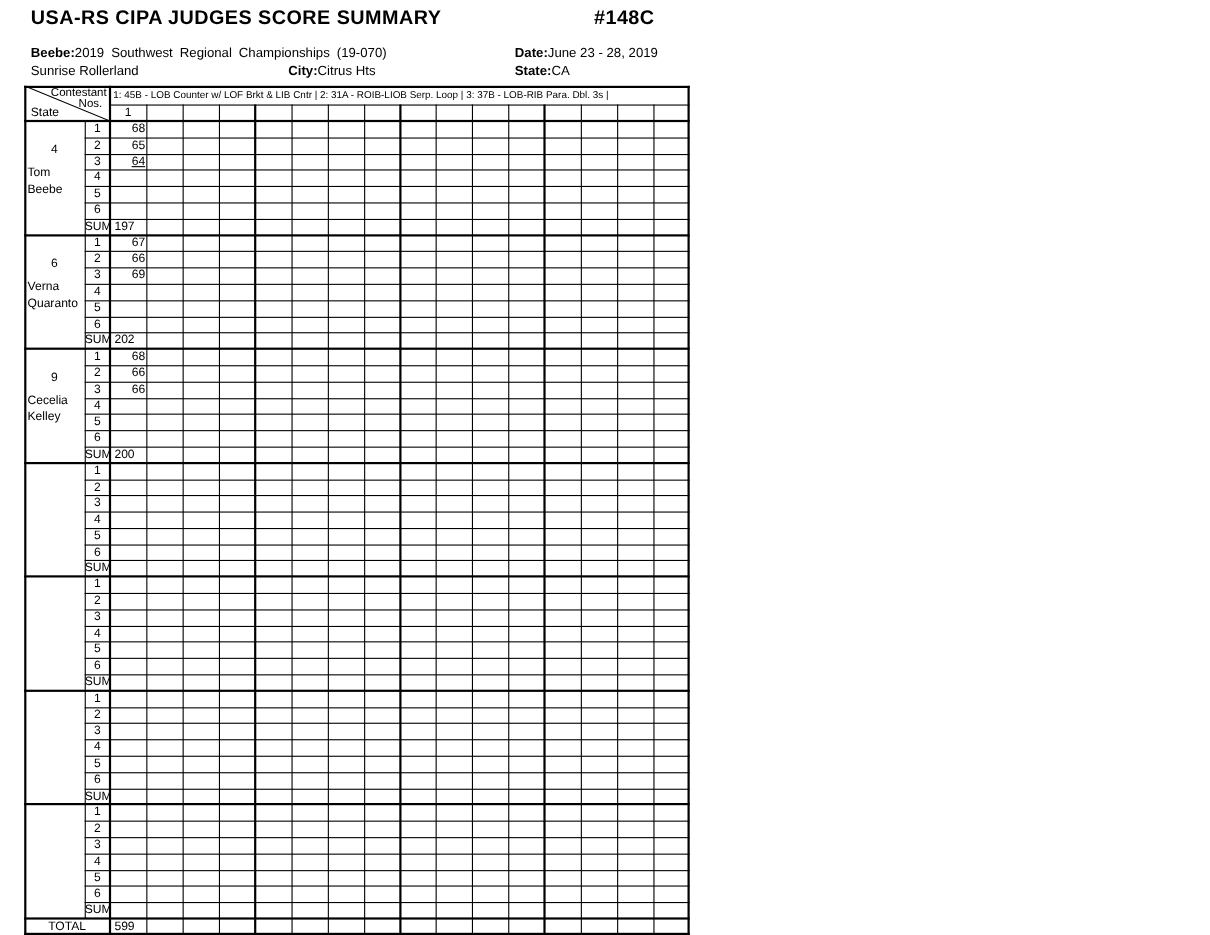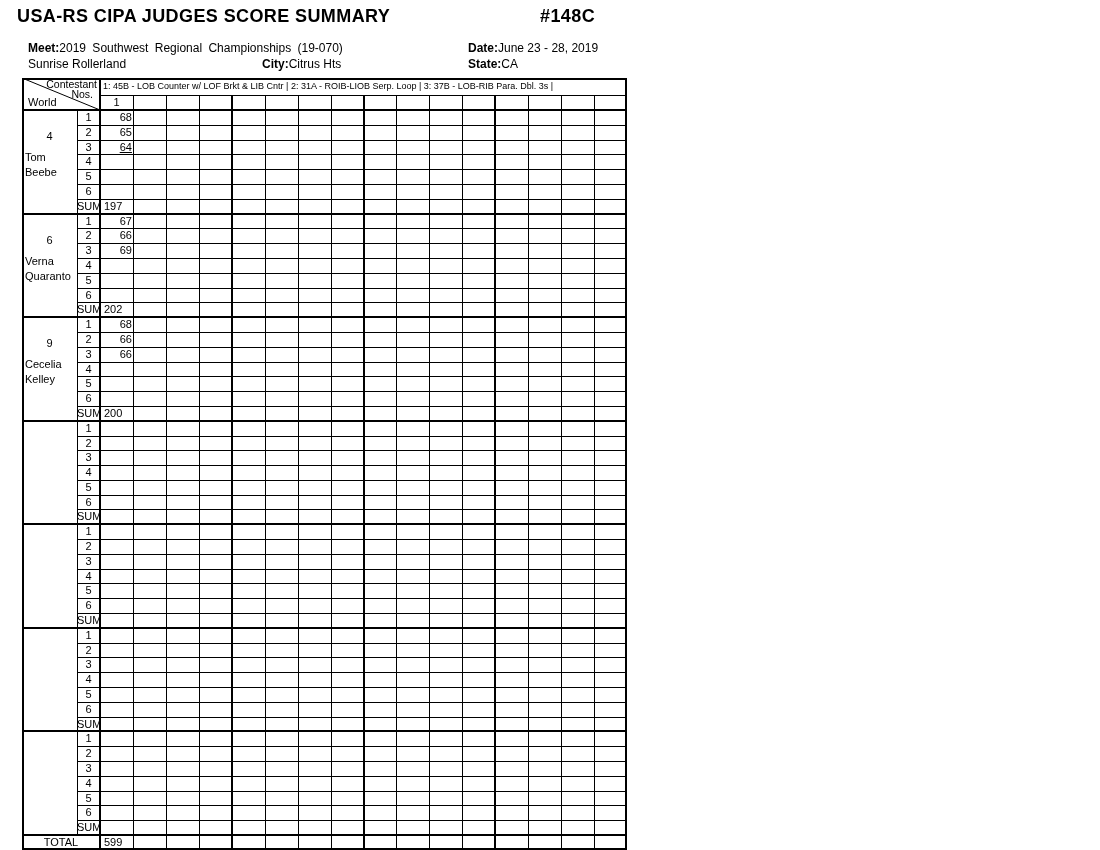--- a/index.html
+++ b/index.html
@@ -27,26 +27,26 @@
   .t-l { text-align:left; padding-left:4px; }
   .corner-txt { font-size:10.5px; }
   .figures { font-size:9px; letter-spacing:0px; }
   .jname { padding-left:3px; }
 </style>
 </head>
 <body>
 
 <div class="page">
 
-  <div class="abs title" style="left:17px; top:6px;">USA-RS CIPA JUDGES SCORE SUMMARY</div>
+  <div class="abs title" style="left:28px; top:6px;">USA-RS CIPA JUDGES SCORE SUMMARY</div>
   <div class="abs title" style="left:540px; top:6px;">#148C</div>
 
 
   <div class="abs hline" style="left:28px; top:41px;">
-    <span class="hlabel">Meet:</span><span class="meetspace">2019 Southwest Regional Championships (19-070)</span>
+    <span class="hlabel">Beebe:</span><span class="meetspace">2019 Southwest Regional Championships (19-070)</span>
   </div>
   <div class="abs hline" style="left:468px; top:41px;">
     <span class="hlabel">Date:</span><span>June 23 - 28, 2019</span>
   </div>
 
   <div class="abs hline" style="left:28px; top:57px;">Sunrise Rollerland</div>
   <div class="abs hline" style="left:262px; top:57px;">
     <span class="hlabel">City:</span><span>Citrus Hts</span>
   </div>
   <div class="abs hline" style="left:468px; top:57px;">
@@ -124,21 +124,21 @@
       <div class="ln" style="left: 55px; top: 697.816px; width: 550px; height: 1px;"></div>
       <div class="ln" style="left: 55px; top: 712.612px; width: 550px; height: 1px;"></div>
       <div class="ln" style="left: 55px; top: 727.408px; width: 550px; height: 1px;"></div>
       <div class="ln" style="left: 55px; top: 742.204px; width: 550px; height: 1px;"></div>
       <div class="ln" style="left: 0px; top: 756px; width: 605px; height: 2px;"></div>
       <svg width="78" height="32" style="position: absolute; left: 0px; top: 0px;">
         <line x1="0" y1="0" x2="78" y2="32" stroke="#000" stroke-width="1"></line>
       </svg>
       <div class="cell t-r corner-txt" style="left: 0px; top: 1px; width: 76px; height: 11px; line-height: 11px;">Contestant</div>
       <div class="cell t-r corner-txt" style="left: 0px; top: 11px; width: 72px; height: 11px; line-height: 11px;">Nos.</div>
-      <div class="cell t-l" style="left: 2px; top: 18px; width: 45px; height: 13px; line-height: 13px;">World</div>
+      <div class="cell t-l" style="left: 2px; top: 18px; width: 45px; height: 13px; line-height: 13px;">State</div>
       <div class="cell figures" style="left: 81px; top: 1px; width: 521px; height: 15px; line-height: 15px;">1: 45B - LOB Counter w/ LOF Brkt &amp; LIB Cntr |  2: 31A - ROIB-LIOB Serp. Loop |  3: 37B - LOB-RIB Para. Dbl. 3s |</div>
       <div class="cell t-c" style="left: 78px; top: 17px; width: 32.9375px; height: 15px; line-height: 15px;">1</div>
       <div class="cell t-c" style="left: 0px; top: 52px; width: 55px; height: 13px; line-height: 13px;">4</div>
       <div class="cell jname" style="left: 0px; top: 72px; width: 53px; height: 15px; line-height: 15px;">Tom</div>
       <div class="cell jname" style="left: 0px; top: 87px; width: 53px; height: 15px; line-height: 15px;">Beebe</div>
       <div class="cell t-c" style="left: 55px; top: 32px; width: 23px; height: 14.7959px; line-height: 14.7959px;">1</div>
       <div class="cell t-r" style="left: 78px; top: 32px; width: 32.9375px; height: 14.7959px; line-height: 14.7959px;">68</div>
       <div class="cell t-c" style="left: 55px; top: 46.7959px; width: 23px; height: 14.7959px; line-height: 14.7959px;">2</div>
       <div class="cell t-r" style="left: 78px; top: 46.7959px; width: 32.9375px; height: 14.7959px; line-height: 14.7959px;">65</div>
       <div class="cell t-c" style="left: 55px; top: 61.5918px; width: 23px; height: 14.7959px; line-height: 14.7959px;">3</div>

